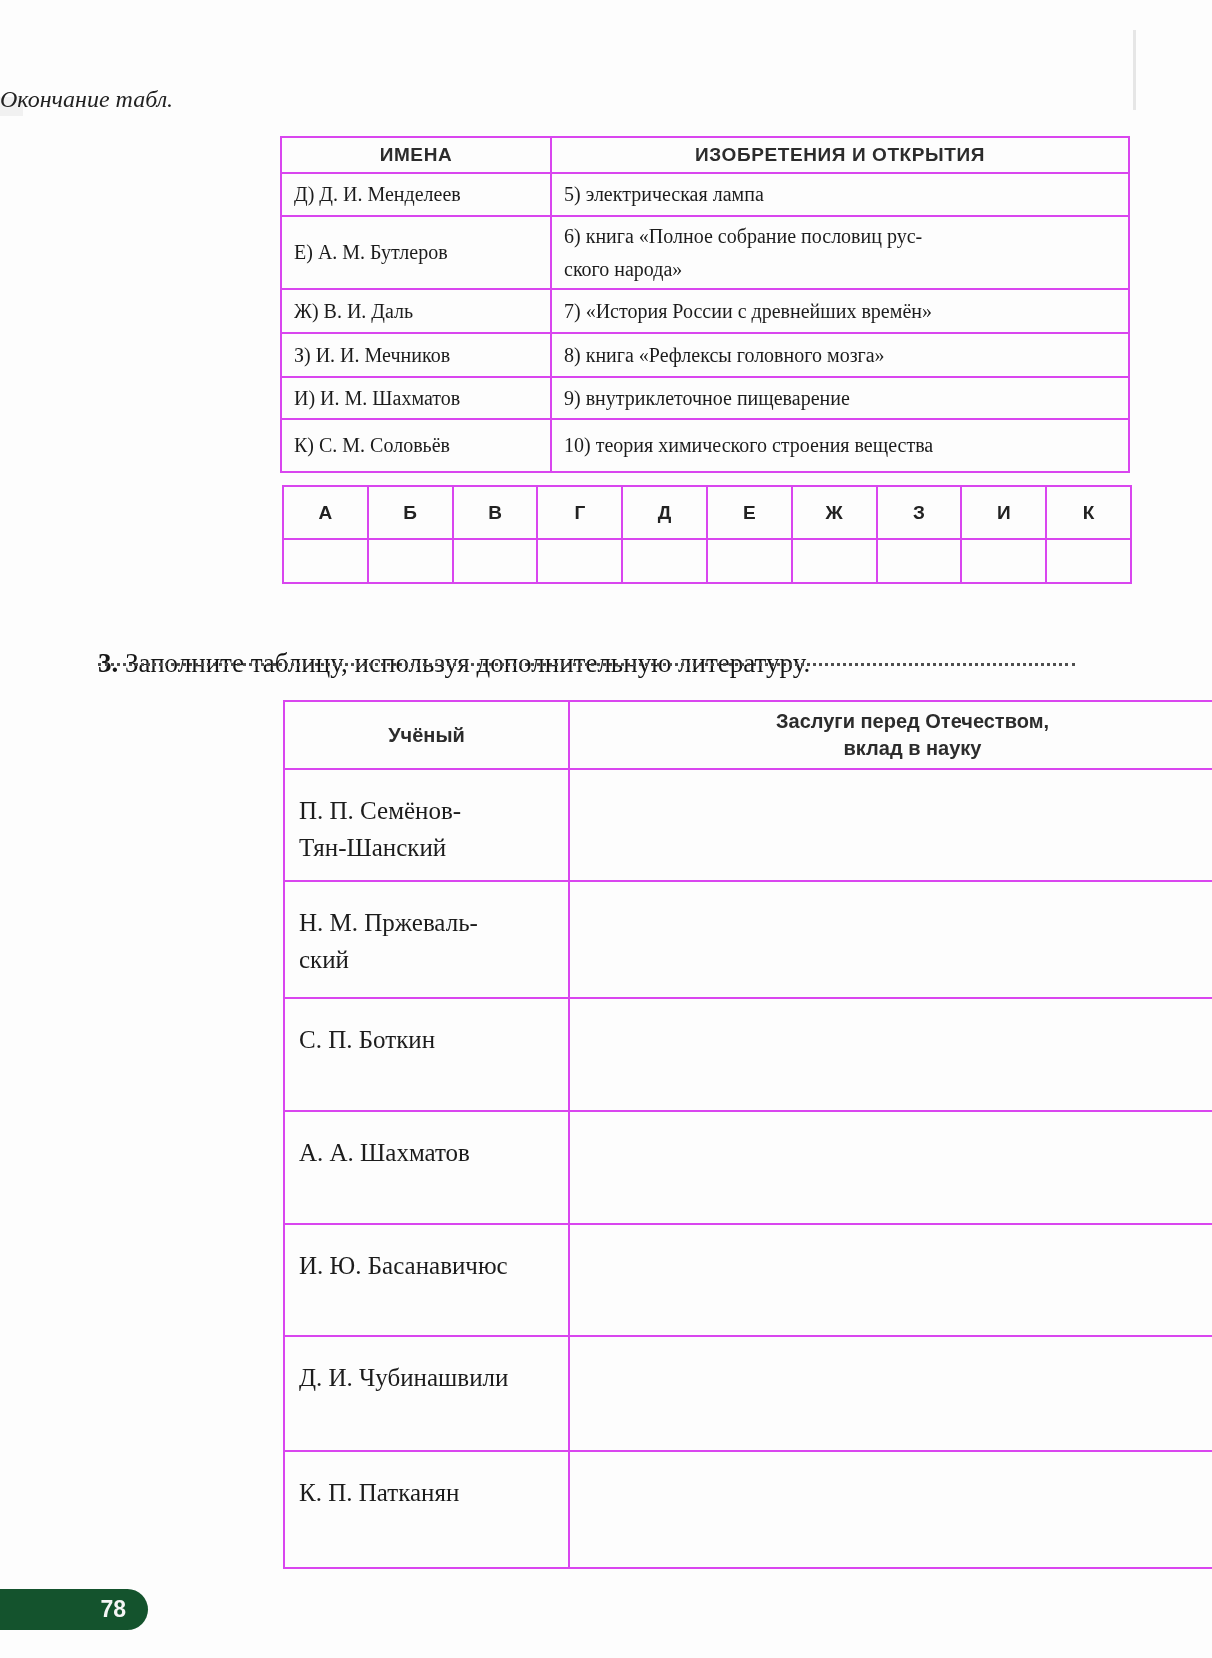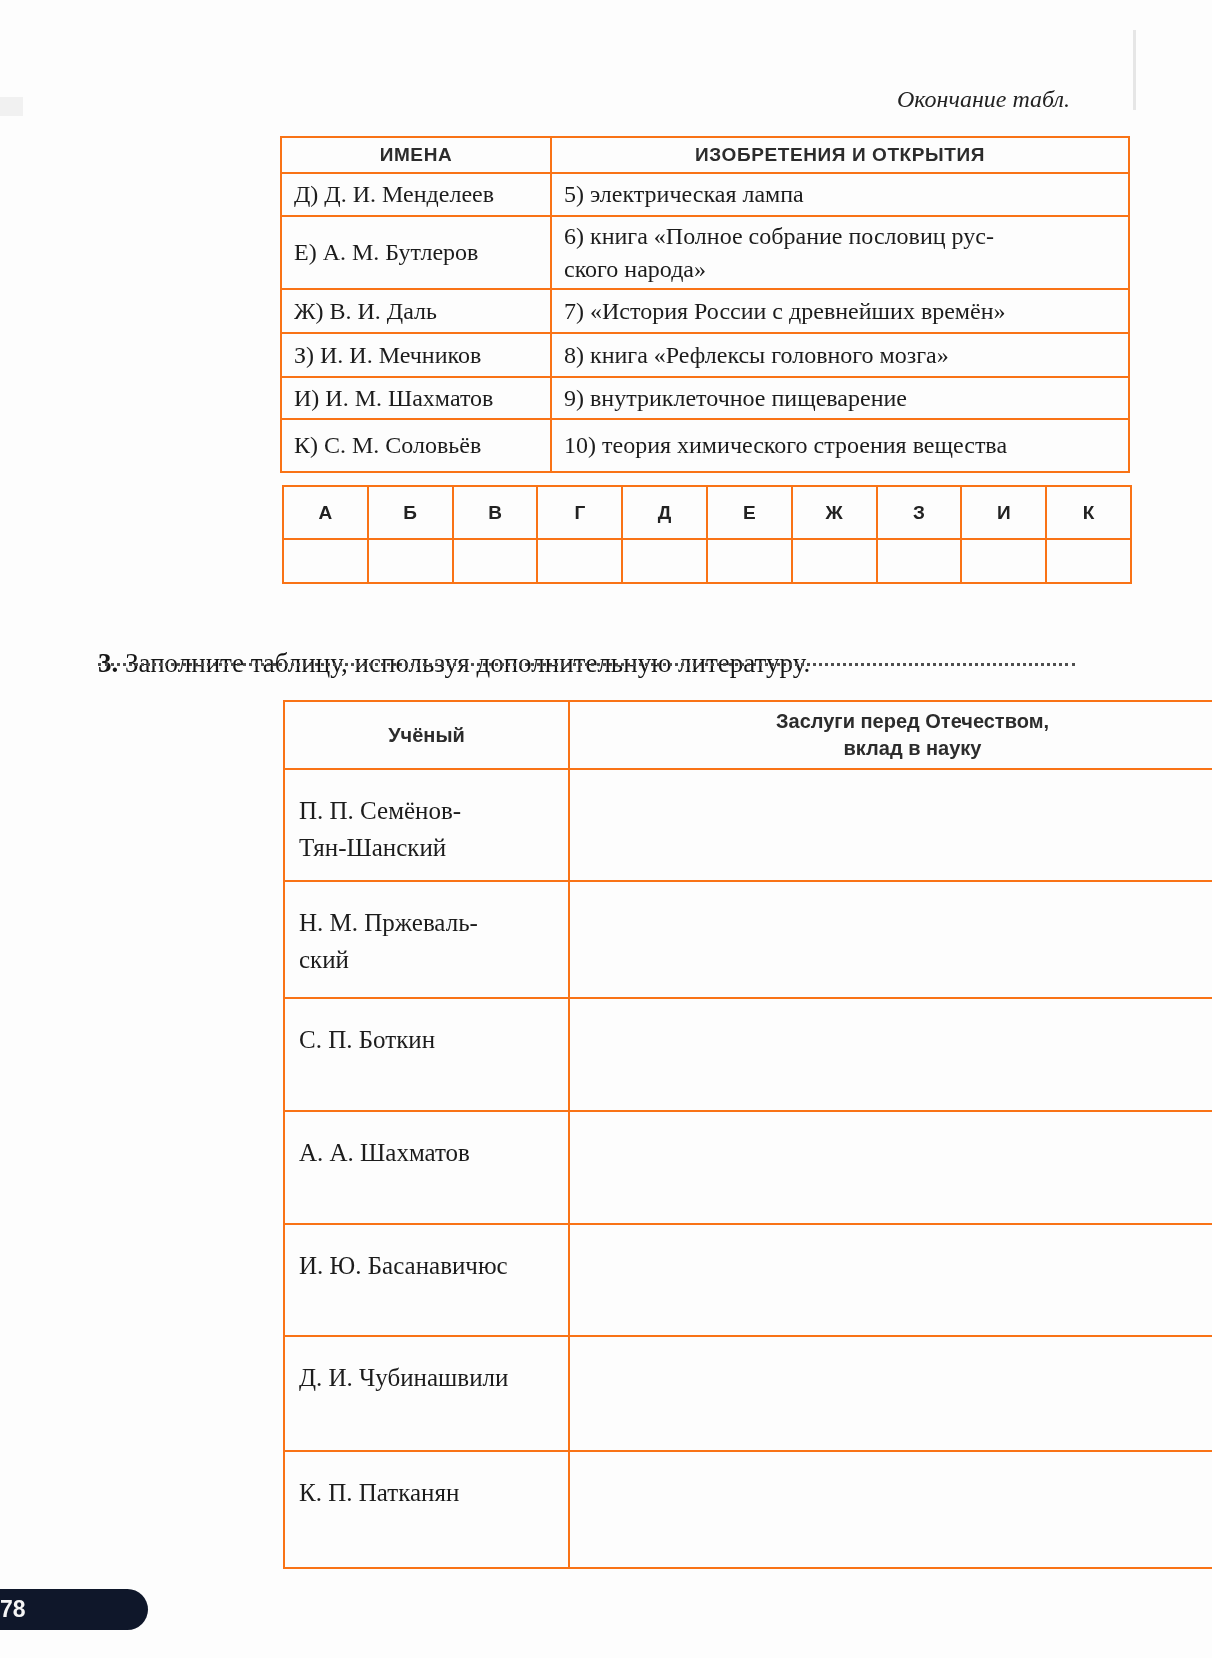--- a/index.html
+++ b/index.html
@@ -9,34 +9,34 @@
     background:#fdfdfd;
     font-family:"Liberation Serif", serif;
     color:#1c1c1c;
     overflow:hidden;
   }
   .artifact-1 { position:absolute; left:0; top:97px; width:23px; height:19px; background:#f1f1f1; }
   .artifact-2 { position:absolute; left:1133px; top:30px; width:3px; height:80px; background:#e6e6e6; }
 
   .note {
     position:absolute; top:86px; left:0; width:1070px;
-    text-align:right; font-style:italic; font-size:24px; color:#222;
+    font-style:italic; font-size:24px; color:#222;
   }
 
   table { border-collapse:collapse; table-layout:fixed; position:absolute; }
-  th, td { border:2px solid #f97316;margin-left:20px; }
+  th, td { border:2px solid #d946ef;margin-left:20px; }
 
   
   .t1 { left:280px; top:136px; width:850px; }
   .t1 th {
     font-family:"Liberation Sans", sans-serif; font-size:19px; font-weight:700;
     letter-spacing:.6px; color:#2c2c2c; text-align:center; vertical-align:middle;
   }
   .t1 td {
-    font-size:24px; line-height:33px; vertical-align:middle;
+    font-size:20px; line-height:33px; vertical-align:middle;
     padding:1px 13px 1px 12px; white-space:pre-line;
   }
 
   
   .grid { left:282px; top:485px; width:850px; }
   .grid th {
     font-family:"Liberation Sans", sans-serif; font-size:19px; font-weight:700;
     color:#222; text-align:center; vertical-align:middle;
   }
 
@@ -59,22 +59,22 @@
     white-space:pre-line;
   }
   .t2 td.scientist {
     font-size:25px; line-height:37px; vertical-align:top;
     padding:22px 8px 0 14px; white-space:pre-line;
   }
 
   
   .badge {
     position:absolute; left:0; top:1589px; width:148px; height:41px;
-    background:#0f172a; border-radius:0 21px 21px 0;
-    display:flex; align-items:center; 
+    background:#14532d; border-radius:0 21px 21px 0;
+    display:flex; align-items:center; justify-content:flex-end;
     padding-right:22px;
   }
   .badge span {
     font-family:"Liberation Sans", sans-serif; font-size:23px; font-weight:700;
     color:#f5f5f5;
   }
 </style>
 </head>
 <body>
 

